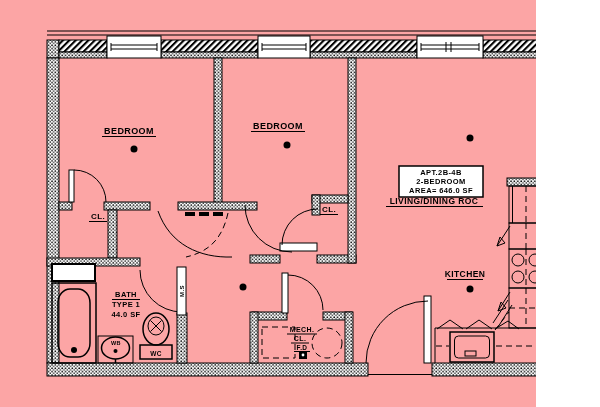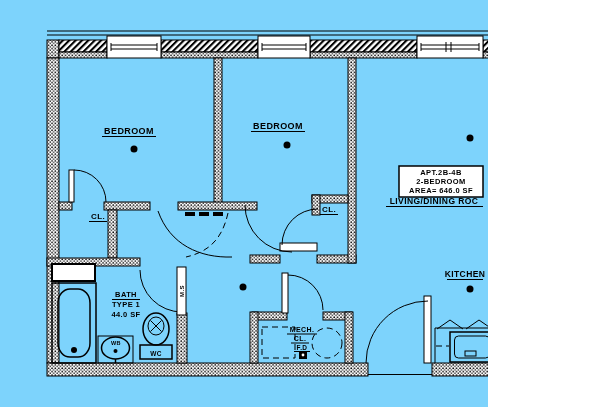--- a/index.html
+++ b/index.html
@@ -1,16 +1,16 @@
 <!DOCTYPE html>
 <html><head>
 <meta charset="utf-8">
 <style>
   html,body{margin:0;padding:0;background:#ffffff;}
-  .stage{width:488px;height:407px;background:#7dd3fc;position:relative;overflow:hidden;}
+  .stage{width:536px;height:407px;background:#fca5a5;position:relative;overflow:hidden;}
   svg{display:block;}
   .t{font-family:"Liberation Sans","DejaVu Sans",sans-serif;font-weight:bold;fill:#000;letter-spacing:.4px;}
   .t9{font-size:9px;}  .t85{font-size:8.5px;} .t8{font-size:8px;}
   .t75{font-size:7.5px;} .t7{font-size:7px;} .t65{font-size:6.5px;}
   .t6{font-size:6px;} .t55{font-size:5.5px;}
   .mid{text-anchor:middle;}
   .w{fill:url(#stip);stroke:#000;stroke-width:1;}
   .h{fill:url(#hatch);stroke:#000;stroke-width:1;}
   .ln{stroke:#000;fill:none;stroke-width:1;}
   .ln15{stroke:#000;fill:none;stroke-width:1.5;}

